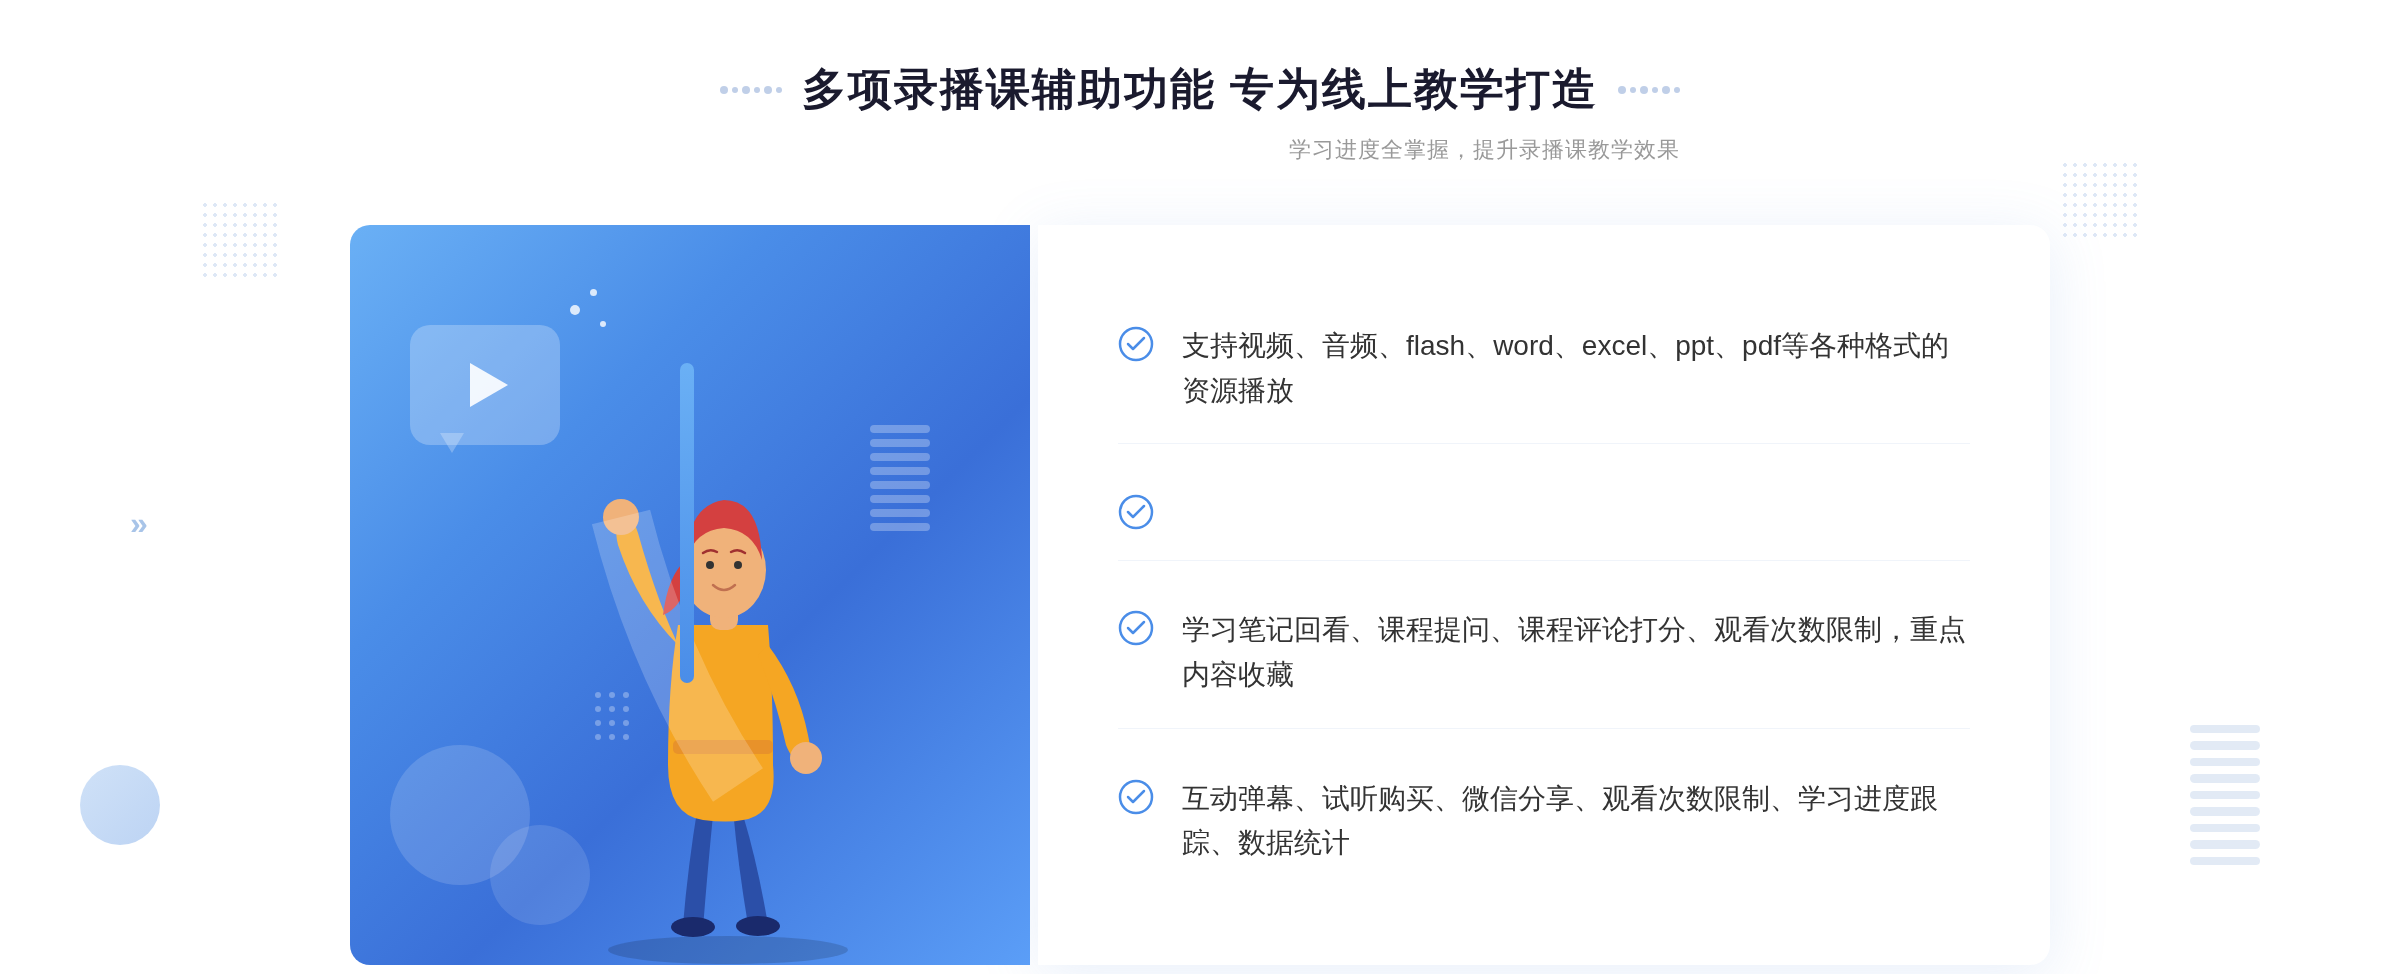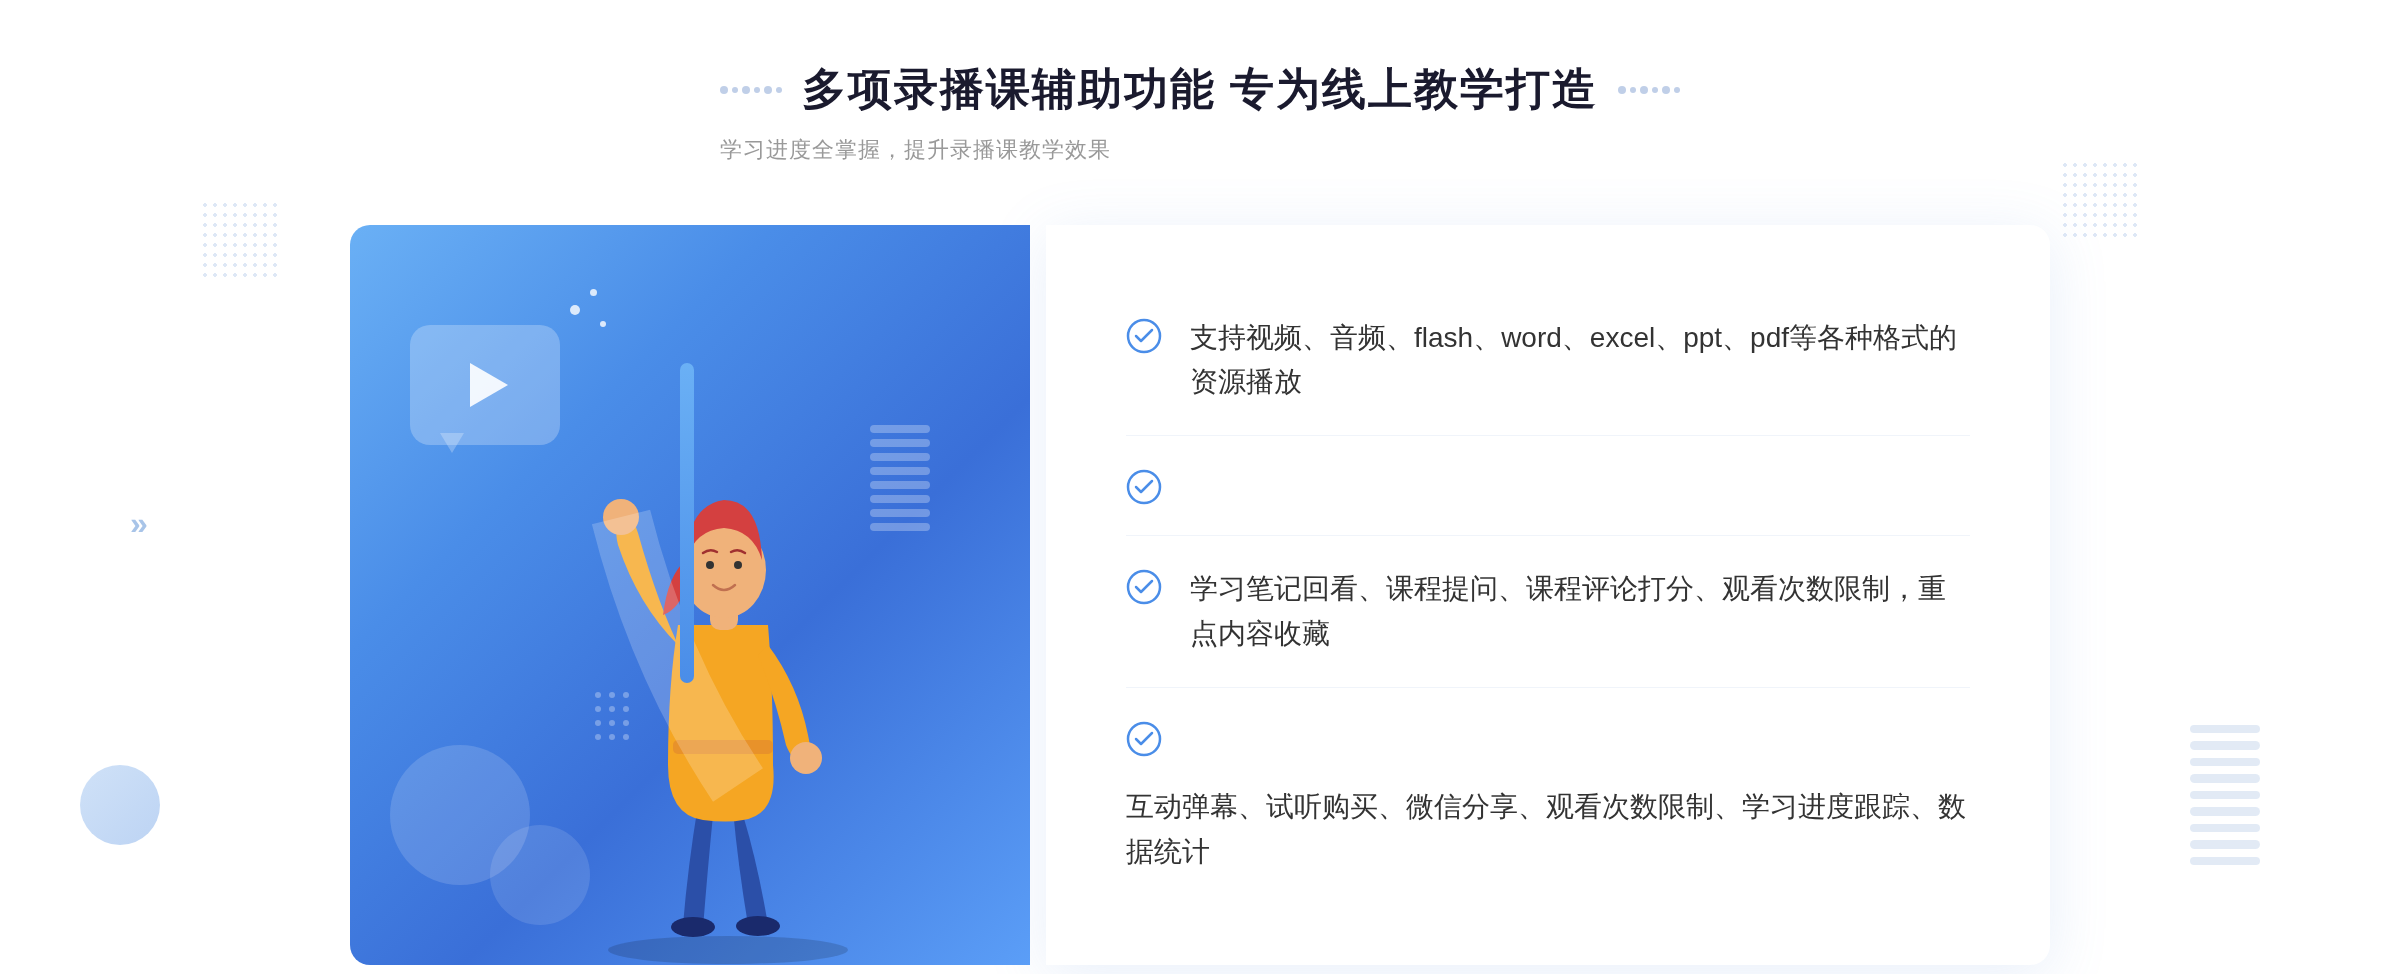--- a/index.html
+++ b/index.html
@@ -53,21 +53,21 @@
       left: 130px;
       top: 50%;
       transform: translateY(-50%);
       color: #a8c4e8;
       font-size: 32px;
       font-weight: bold;
     }
 
     
     .header-section {
-      text-align: left;
+      text-align: right;
       margin-bottom: 60px;
       position: relative;
     }
 
     .header-title-row {
       display: flex;
       align-items: center;
       justify-content: center;
       gap: 20px;
       margin-bottom: 16px;
@@ -104,21 +104,21 @@
       color: #999;
       letter-spacing: 1px;
       margin-top: 4px;
     }
 
     
     .main-content {
       display: flex;
       align-items: stretch;
       width: 1700px;
-      gap: 16px;
+      gap: 8px;
     }
 
     
     .illustration-card {
       width: 680px;
       min-height: 740px;
       background: linear-gradient(135deg, #6ab0f5 0%, #4a8de8 30%, #3a6fd8 60%, #5b9ef7 100%);
       border-radius: 20px 0 0 20px;
       position: relative;
       overflow: hidden;
@@ -240,21 +240,20 @@
     .feature-item {
       display: flex;
       align-items: flex-start;
       gap: 28px;
       padding: 30px 0;
       border-bottom: 1px solid #f0f4fa;
     }
 
     .feature-item:last-child {
       border-bottom: none;
-      flex-direction: column;
     }
 
     .check-icon {
       width: 36px;
       height: 36px;
       flex-shrink: 0;
       margin-top: 2px;
     }
 
     .check-icon svg {

